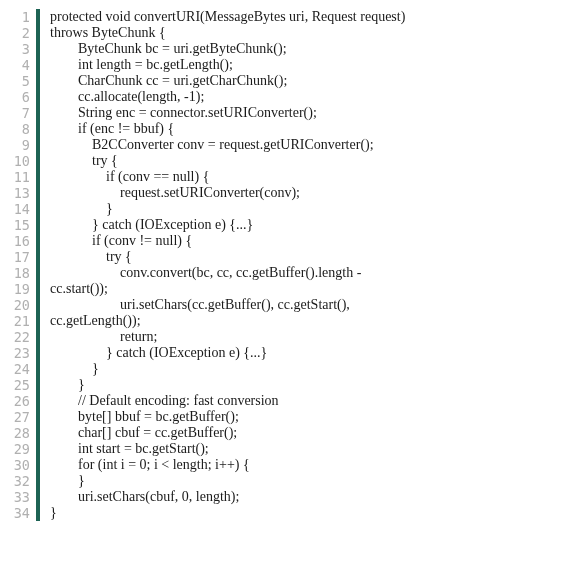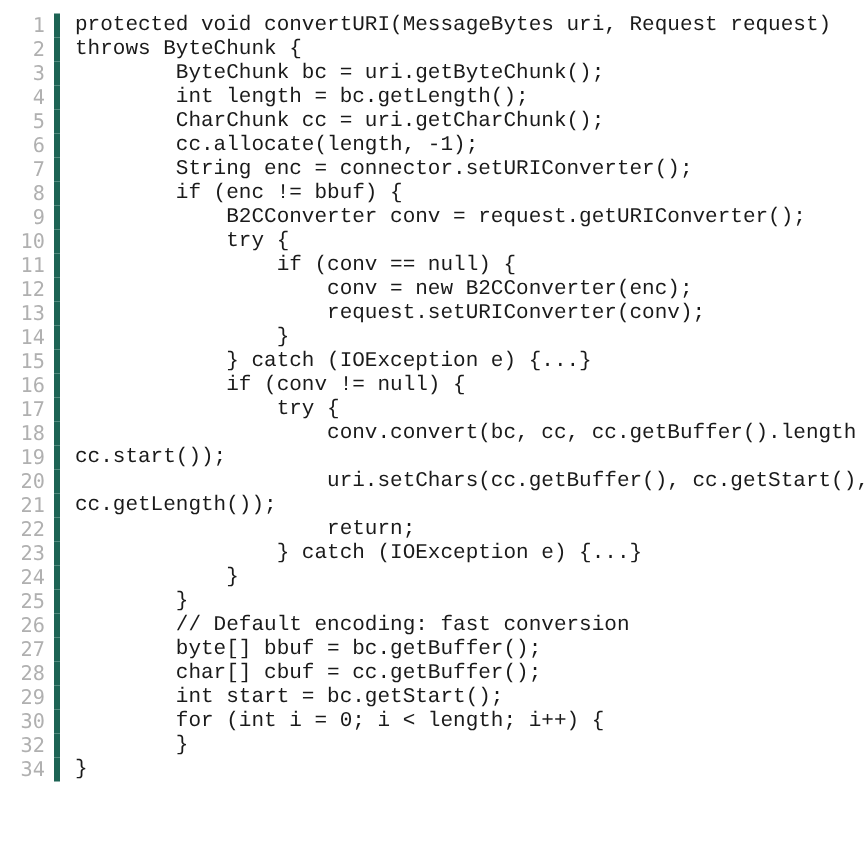--- a/index.html
+++ b/index.html
@@ -43,21 +43,21 @@
     width: 4px;
     min-width: 4px;
     height: 16px;
     background: #1d6354;
     margin-left: 6px;
     margin-right: 10px;
   }
   .code-text {
     flex: 1;
     color: #1a1a1a;
-    font-family: Liberation Mono, monospace;
+    font-family: Liberation Serif, serif;
     font-size: 14px;
     line-height: 16px;
     letter-spacing: 0px;
     white-space: pre;
     overflow: hidden;
   }
 </style>
 </head>
 <body>
 
@@ -66,34 +66,34 @@
     <div class="code-row"><div class="line-number">2</div><div class="gutter-bar"></div><div class="code-text">throws ByteChunk {</div></div>
     <div class="code-row"><div class="line-number">3</div><div class="gutter-bar"></div><div class="code-text">        ByteChunk bc = uri.getByteChunk();</div></div>
     <div class="code-row"><div class="line-number">4</div><div class="gutter-bar"></div><div class="code-text">        int length = bc.getLength();</div></div>
     <div class="code-row"><div class="line-number">5</div><div class="gutter-bar"></div><div class="code-text">        CharChunk cc = uri.getCharChunk();</div></div>
     <div class="code-row"><div class="line-number">6</div><div class="gutter-bar"></div><div class="code-text">        cc.allocate(length, -1);</div></div>
     <div class="code-row"><div class="line-number">7</div><div class="gutter-bar"></div><div class="code-text">        String enc = connector.setURIConverter();</div></div>
     <div class="code-row"><div class="line-number">8</div><div class="gutter-bar"></div><div class="code-text">        if (enc != bbuf) {</div></div>
     <div class="code-row"><div class="line-number">9</div><div class="gutter-bar"></div><div class="code-text">            B2CConverter conv = request.getURIConverter();</div></div>
     <div class="code-row"><div class="line-number">10</div><div class="gutter-bar"></div><div class="code-text">            try {</div></div>
     <div class="code-row"><div class="line-number">11</div><div class="gutter-bar"></div><div class="code-text">                if (conv == null) {</div></div>
-    <div class="code-row"><div class="line-number">12</div><div class="gutter-bar"></div><div class="code-text">                    conv = new B2CConverter(enc);</div></div>
     <div class="code-row"><div class="line-number">13</div><div class="gutter-bar"></div><div class="code-text">                    request.setURIConverter(conv);</div></div>
     <div class="code-row"><div class="line-number">14</div><div class="gutter-bar"></div><div class="code-text">                }</div></div>
     <div class="code-row"><div class="line-number">15</div><div class="gutter-bar"></div><div class="code-text">            } catch (IOException e) {...}</div></div>
     <div class="code-row"><div class="line-number">16</div><div class="gutter-bar"></div><div class="code-text">            if (conv != null) {</div></div>
     <div class="code-row"><div class="line-number">17</div><div class="gutter-bar"></div><div class="code-text">                try {</div></div>
     <div class="code-row"><div class="line-number">18</div><div class="gutter-bar"></div><div class="code-text">                    conv.convert(bc, cc, cc.getBuffer().length -</div></div>
     <div class="code-row"><div class="line-number">19</div><div class="gutter-bar"></div><div class="code-text">cc.start());</div></div>
     <div class="code-row"><div class="line-number">20</div><div class="gutter-bar"></div><div class="code-text">                    uri.setChars(cc.getBuffer(), cc.getStart(),</div></div>
     <div class="code-row"><div class="line-number">21</div><div class="gutter-bar"></div><div class="code-text">cc.getLength());</div></div>
     <div class="code-row"><div class="line-number">22</div><div class="gutter-bar"></div><div class="code-text">                    return;</div></div>
     <div class="code-row"><div class="line-number">23</div><div class="gutter-bar"></div><div class="code-text">                } catch (IOException e) {...}</div></div>
     <div class="code-row"><div class="line-number">24</div><div class="gutter-bar"></div><div class="code-text">            }</div></div>
     <div class="code-row"><div class="line-number">25</div><div class="gutter-bar"></div><div class="code-text">        }</div></div>
     <div class="code-row"><div class="line-number">26</div><div class="gutter-bar"></div><div class="code-text">        // Default encoding: fast conversion</div></div>
     <div class="code-row"><div class="line-number">27</div><div class="gutter-bar"></div><div class="code-text">        byte[] bbuf = bc.getBuffer();</div></div>
     <div class="code-row"><div class="line-number">28</div><div class="gutter-bar"></div><div class="code-text">        char[] cbuf = cc.getBuffer();</div></div>
     <div class="code-row"><div class="line-number">29</div><div class="gutter-bar"></div><div class="code-text">        int start = bc.getStart();</div></div>
     <div class="code-row"><div class="line-number">30</div><div class="gutter-bar"></div><div class="code-text">        for (int i = 0; i &lt; length; i++) {</div></div>
     <div class="code-row"><div class="line-number">32</div><div class="gutter-bar"></div><div class="code-text">        }</div></div>
+    <div class="code-row"><div class="line-number">33</div><div class="gutter-bar"></div><div class="code-text">        uri.setChars(cbuf, 0, length);</div></div>
     <div class="code-row"><div class="line-number">34</div><div class="gutter-bar"></div><div class="code-text">}</div></div>
   </div>
 
 </body></html>

